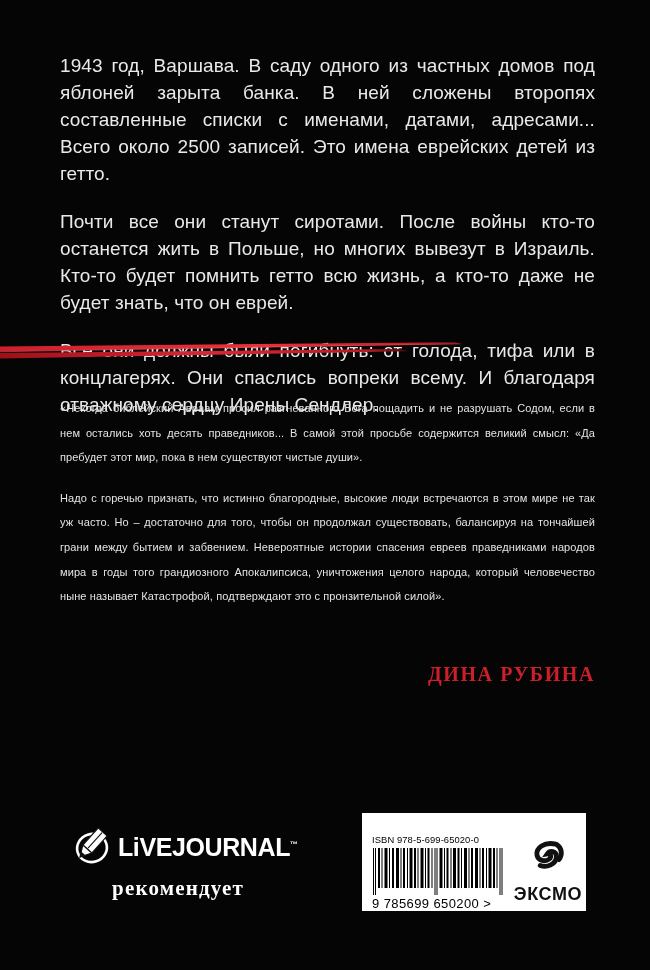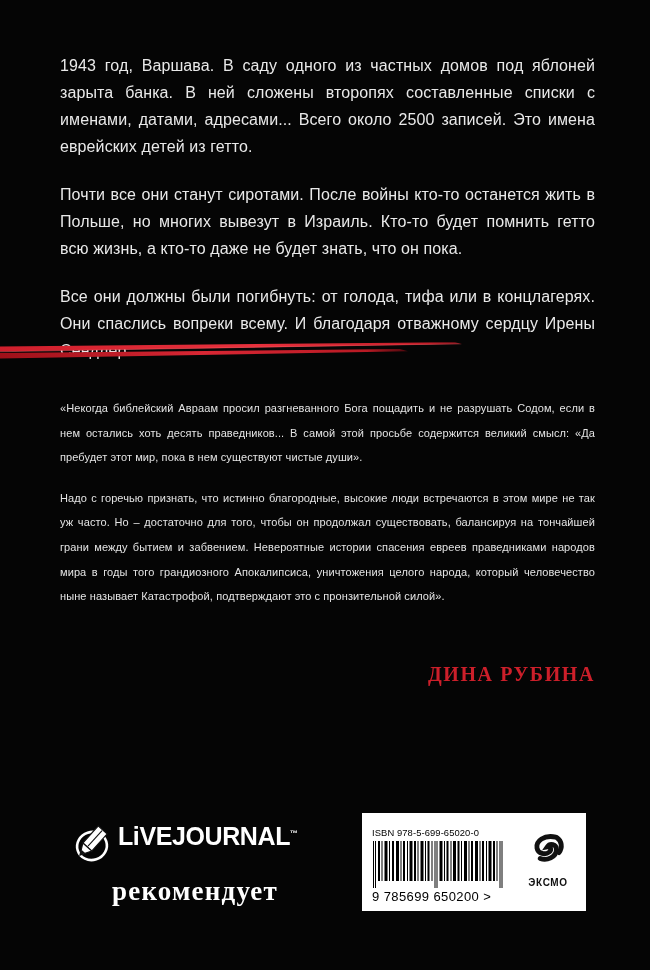--- a/index.html
+++ b/index.html
@@ -25,21 +25,21 @@
   
   .synopsis {
     position: absolute;
     left: 60px;
     top: 52px;
     width: 535px;
   }
   .synopsis p {
     margin: 0 0 21px 0;
     color: #e9e9e9;
-    font-size: 16px;
+    font-size: 19px;
     line-height: 27px;
     text-align: justify;
     text-justify: inter-word;
     letter-spacing: 0.1px;
   }
   .synopsis p:last-child { margin-bottom: 0; }
 
   
   .divider {
     position: absolute;
@@ -83,21 +83,21 @@
   
   .lj {
     position: absolute;
     left: 68px;
     top: 824px;
     width: 200px;
     height: 80px;
   }
   .lj-row {
     display: flex;
-    align-items: flex-start;
+    align-items: center;
     height: 46px;
   }
   .lj-mark {
     width: 46px;
     height: 42px;
     flex: 0 0 46px;
     position: relative;
   }
   .lj-word {
     color: #ffffff;
@@ -113,37 +113,37 @@
   .lj-tm {
     font-size: 8px;
     vertical-align: super;
     font-weight: bold;
     letter-spacing: 0;
   }
   .lj-sub {
     color: #ffffff;
     font-family: "Liberation Serif", serif;
     font-weight: bold;
-    font-size: 27px;
+    font-size: 21px;
     letter-spacing: 1.2px;
     margin-top: 6px;
     margin-left: 44px;
     white-space: nowrap;
   }
 
   
   .barcode-panel {
     position: absolute;
     left: 362px;
     top: 813px;
     width: 224px;
     height: 98px;
     background: #ffffff;
     display: flex;
-    align-items: center;
+    align-items: flex-end;
   }
   .barcode-left {
     flex: 0 0 148px;
     padding: 6px 0 0 10px;
     box-sizing: border-box;
   }
   .isbn-text {
     color: #000000;
     font-family: "Liberation Sans", sans-serif;
     font-size: 9.4px;
@@ -173,33 +173,33 @@
     padding-bottom: 6px;
   }
   .eksmo-mark {
     width: 42px;
     height: 44px;
   }
   .eksmo-word {
     color: #111111;
     font-family: "Liberation Sans", sans-serif;
     font-weight: bold;
-    font-size: 10px;
+    font-size: 18px;
     letter-spacing: 0.6px;
     margin-top: 3px;
   }
 </style>
 </head>
 <body>
 
 <div class="cover">
 
   <div class="synopsis">
     <p>1943 год, Варшава. В саду одного из частных домов под яблоней зарыта банка. В ней сложены второпях составленные списки с именами, датами, адресами... Всего около 2500 записей. Это имена еврейских детей из гетто.</p>
-    <p>Почти все они станут сиротами. После войны кто-то останется жить в Польше, но многих вывезут в Израиль. Кто-то будет помнить гетто всю жизнь, а кто-то даже не будет знать, что он пока.</p>
+    <p>Почти все они станут сиротами. После войны кто-то останется жить в Польше, но многих вывезут в Израиль. Кто-то будет помнить гетто всю жизнь, а кто-то даже не будет знать, что он еврей.</p>
     <p>Все они должны были погибнуть: от голода, тифа или в концлагерях. Они спаслись вопреки всему. И благодаря отважному сердцу Ирены Сендлер.</p>
   </div>
 
   <div class="divider">
     <svg width="470" height="26" viewBox="0 0 470 26">
       <defs>
         <linearGradient id="gradTop" x1="0" y1="0" x2="1" y2="0">
           <stop offset="0" stop-color="#cf1f2c"></stop>
           <stop offset="0.55" stop-color="#e8303c"></stop>
           <stop offset="0.93" stop-color="#c41d28"></stop>

